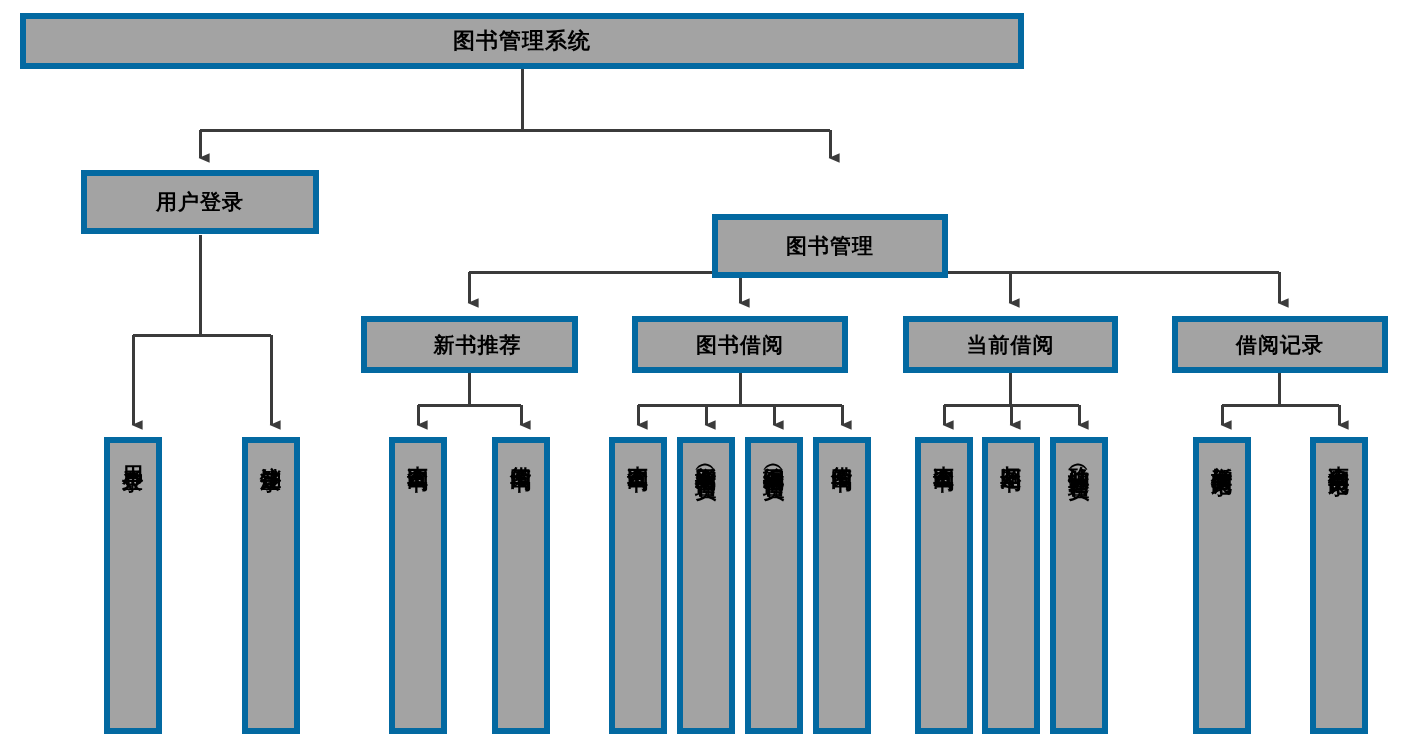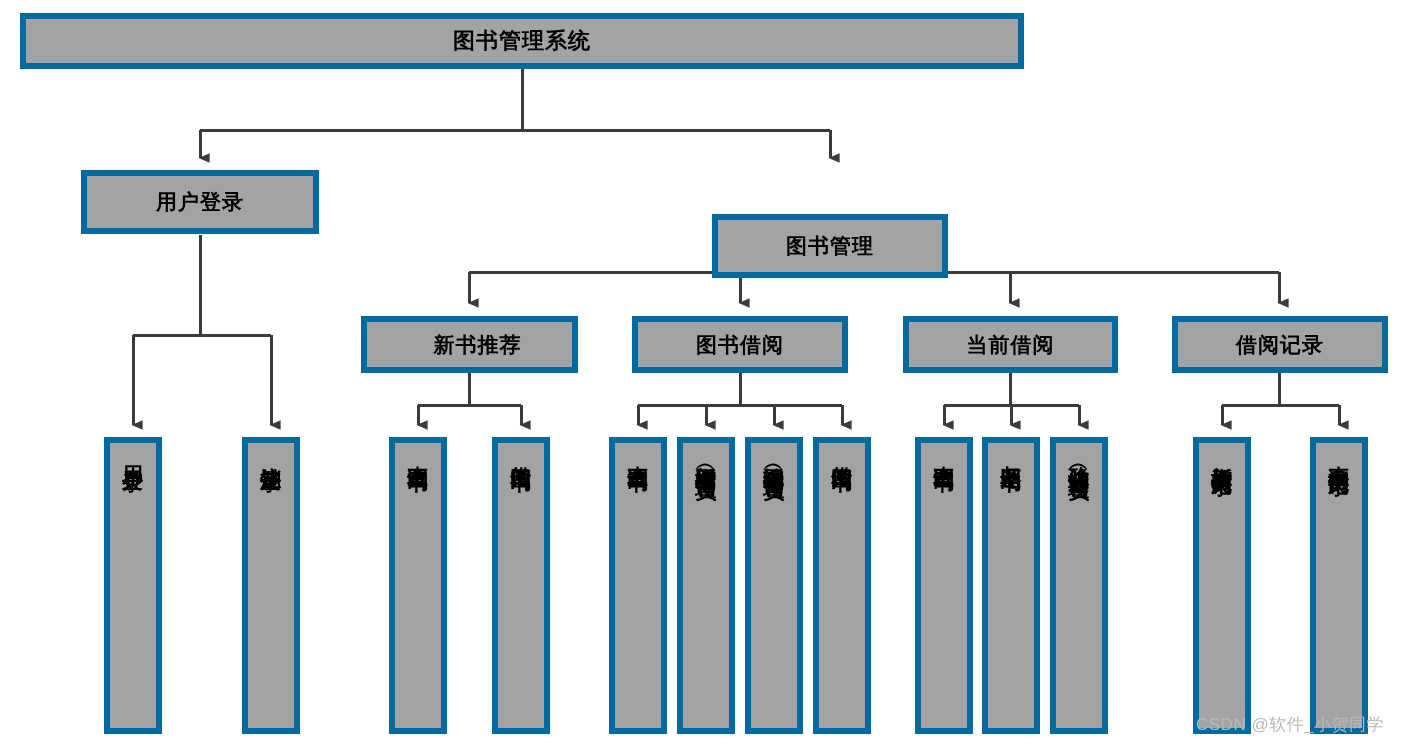--- a/index.html
+++ b/index.html
@@ -158,15 +158,14 @@
     <span class="label">确认归还（管理员）</span>
   </div>
 
   <div class="node vert" style="left:1193px;top:437px;width:58px;height:297px;">
     <span class="label">新增借阅记录</span>
   </div>
   <div class="node vert" style="left:1310px;top:437px;width:58px;height:297px;">
     <span class="label">查询借阅记录</span>
   </div>
 
-  <div id="watermark">CSDN @软件_小贺同学</div>
 
 </div>
 
 </body></html>

